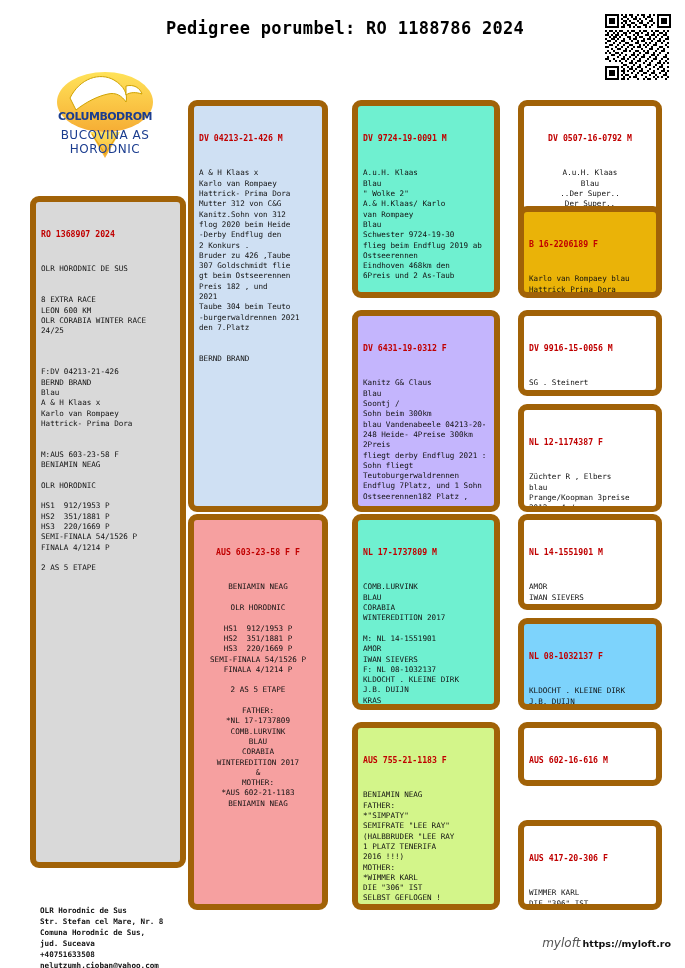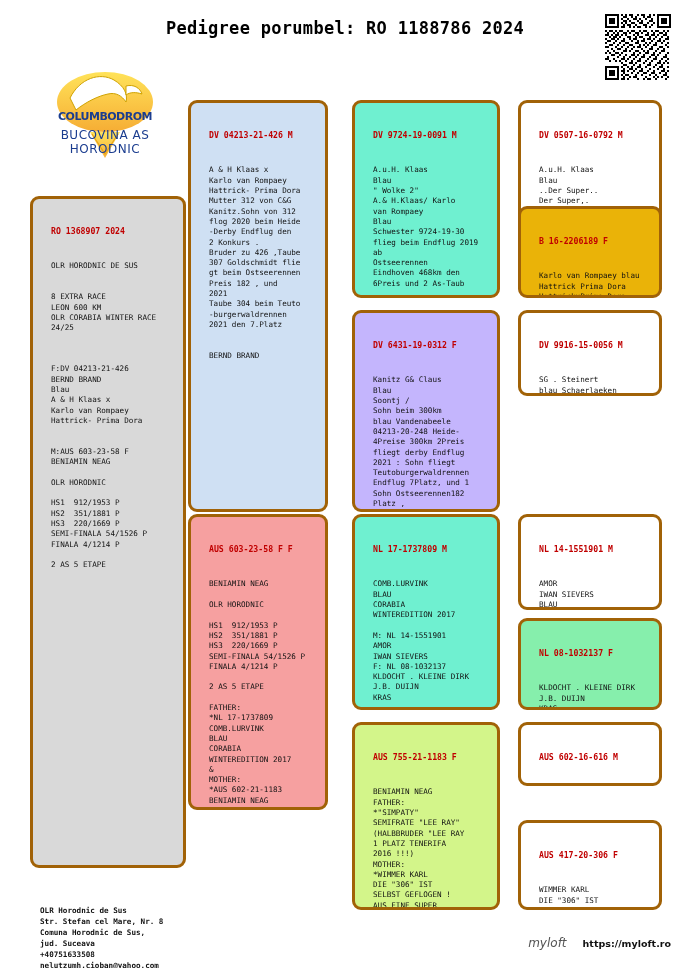--- a/index.html
+++ b/index.html
@@ -71,23 +71,23 @@
     font-family: "DejaVu Sans", sans-serif;
     font-size: 12px;
     color: #1b3d8f;
     letter-spacing: 0.5px;
   }
 
   
   .box {
     position: absolute;
     box-sizing: border-box;
-    border: 3px solid #a16207;
+    border: 6px solid #a16207;
     border-radius: 9px;
-    padding: 6px 18px;
+    padding: 6px 5px;
     font-size: 7.6px;
     line-height: 10.3px;
     color: #111;
     white-space: pre-wrap;
     overflow: hidden;
   }
   .box .hdr {
     font-weight: bold;
     font-size: 8.2px;
     margin-bottom: 5px;
@@ -113,21 +113,21 @@
   }
   .brand {
     position: absolute;
     right: 14px;
     bottom: 18px;
     font-family: "DejaVu Sans", sans-serif;
     font-size: 9px;
     color: #333;
     display: flex;
     align-items: center;
-    gap: 16px;
+    gap: 2px;
   }
   .brand .mark {
     font-style: italic;
     font-size: 12px;
     color: #555;
   }
   .brand .url {
     font-weight: bold;
     font-size: 9.5px;
     color: #111;
@@ -487,21 +487,21 @@
 307 Goldschmidt flie
 gt beim Ostseerennen Preis 182 , und
 2021
 Taube 304 beim Teuto
 -burgerwaldrennen 2021 den 7.Platz
 
 
 BERND BRAND</span>
   </div>
 
-  <div class="box" style="left:188px; top:514px; width:140px; height:296px; background:#f6a0a0;">
+  <div class="box" style="left:188px; top:514px; width:140px; height:396px; background:#f6a0a0;text-align:center;">
     <span class="hdr hdr-red">AUS 603-23-58 F F</span>
     <span class="body">BENIAMIN NEAG
 
 OLR HORODNIC
 
 HS1  912/1953 P
 HS2  351/1881 P
 HS3  220/1669 P
 SEMI-FINALA 54/1526 P
 FINALA 4/1214 P
@@ -571,21 +571,21 @@
 1 PLATZ TENERIFA
 2016 !!!)
 MOTHER:
 *WIMMER KARL
 DIE "306" IST
 SELBST GEFLOGEN !
 AUS EINE SUPER
 KOMBINATION !!!</span>
   </div>
 
-  <div class="box" style="left:518px; top:100px; width:144px; height:124px; background:#ffffff;">
+  <div class="box" style="left:518px; top:100px; width:144px; height:124px; background:#ffffff;text-align:center;">
     <span class="hdr hdr-red">DV 0507-16-0792 M</span>
     <span class="body">A.u.H. Klaas
 Blau
 ..Der Super..
 Der Super,.
 A.u.H.Klaas Blau</span>
   </div>
 
   <div class="box" style="left:518px; top:206px; width:144px; height:92px; background:#eab308;">
     <span class="hdr hdr-red">B 16-2206189 F</span>
@@ -596,29 +596,38 @@
 Suceava to 2x1pris</span>
   </div>
 
   <div class="box" style="left:518px; top:310px; width:144px; height:86px; background:#ffffff;">
     <span class="hdr hdr-red">DV 9916-15-0056 M</span>
     <span class="body">SG . Steinert
 blau Schaerlaeken
 Jansen/</span>
   </div>
 
+  <div class="box" style="left:518px; top:404px; width:144px; height:108px; background:#ffffff;">
+    <span class="hdr hdr-red">NL 12-1174387 F</span>
+    <span class="body">Züchter R , Elbers
+blau
+Prange/Koopman 3preise
+2012 : 4 /
+2013 : 8/4Pr
+2014 : 1/1Pr</span>
+  </div>
 
   <div class="box" style="left:518px; top:514px; width:144px; height:96px; background:#ffffff;">
     <span class="hdr hdr-red">NL 14-1551901 M</span>
     <span class="body">AMOR
 IWAN SIEVERS
 BLAU</span>
   </div>
 
-  <div class="box" style="left:518px; top:618px; width:144px; height:92px; background:#86efac;">
+  <div class="box" style="left:518px; top:618px; width:144px; height:92px; background:#7dd3fc;">
     <span class="hdr hdr-red">NL 08-1032137 F</span>
     <span class="body">KLDOCHT . KLEINE DIRK
 J.B. DUIJN
 KRAS
 VOLLE ZUS 07-314 LE
 DUIFKAMPIOEN JONG</span>
   </div>
 
   <div class="box" style="left:518px; top:722px; width:144px; height:64px; background:#ffffff;">
     <span class="hdr hdr-red">AUS 602-16-616 M</span>

